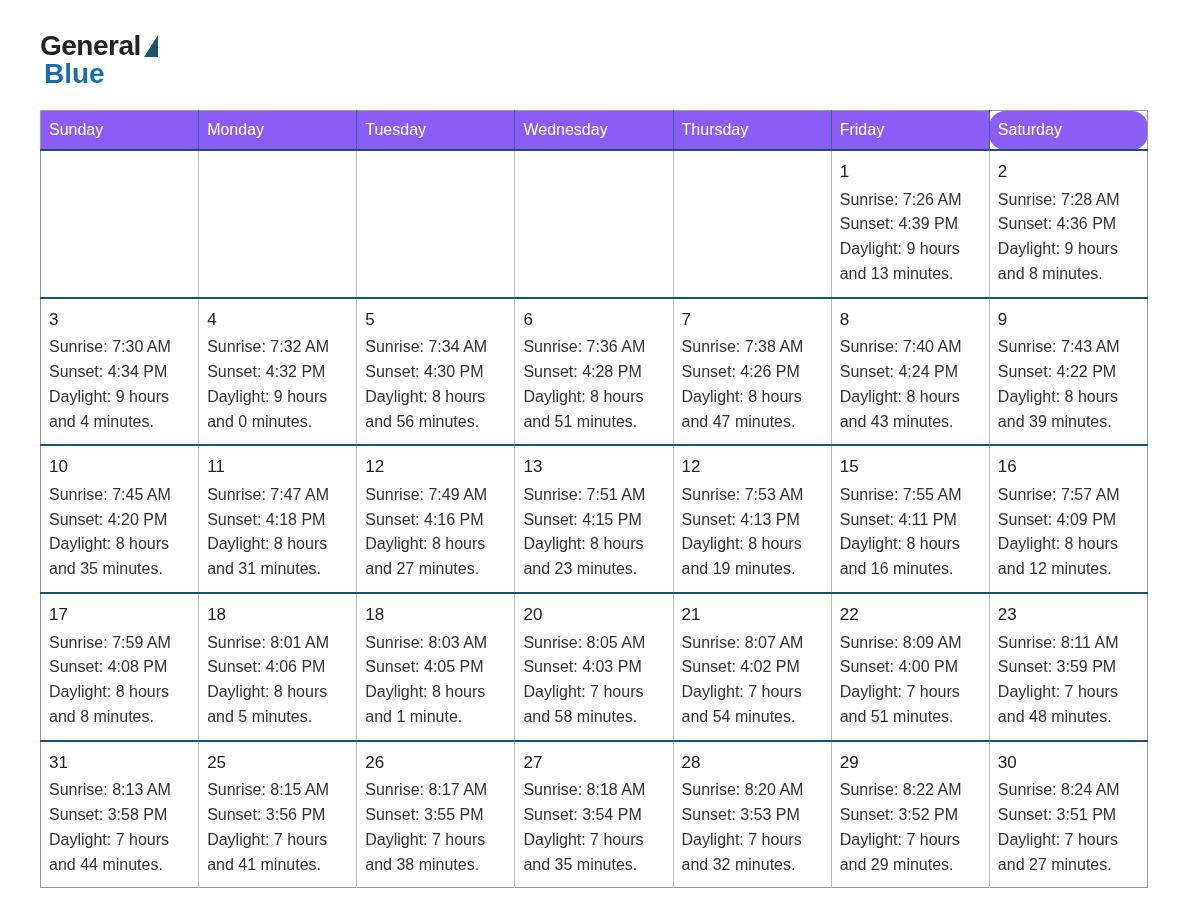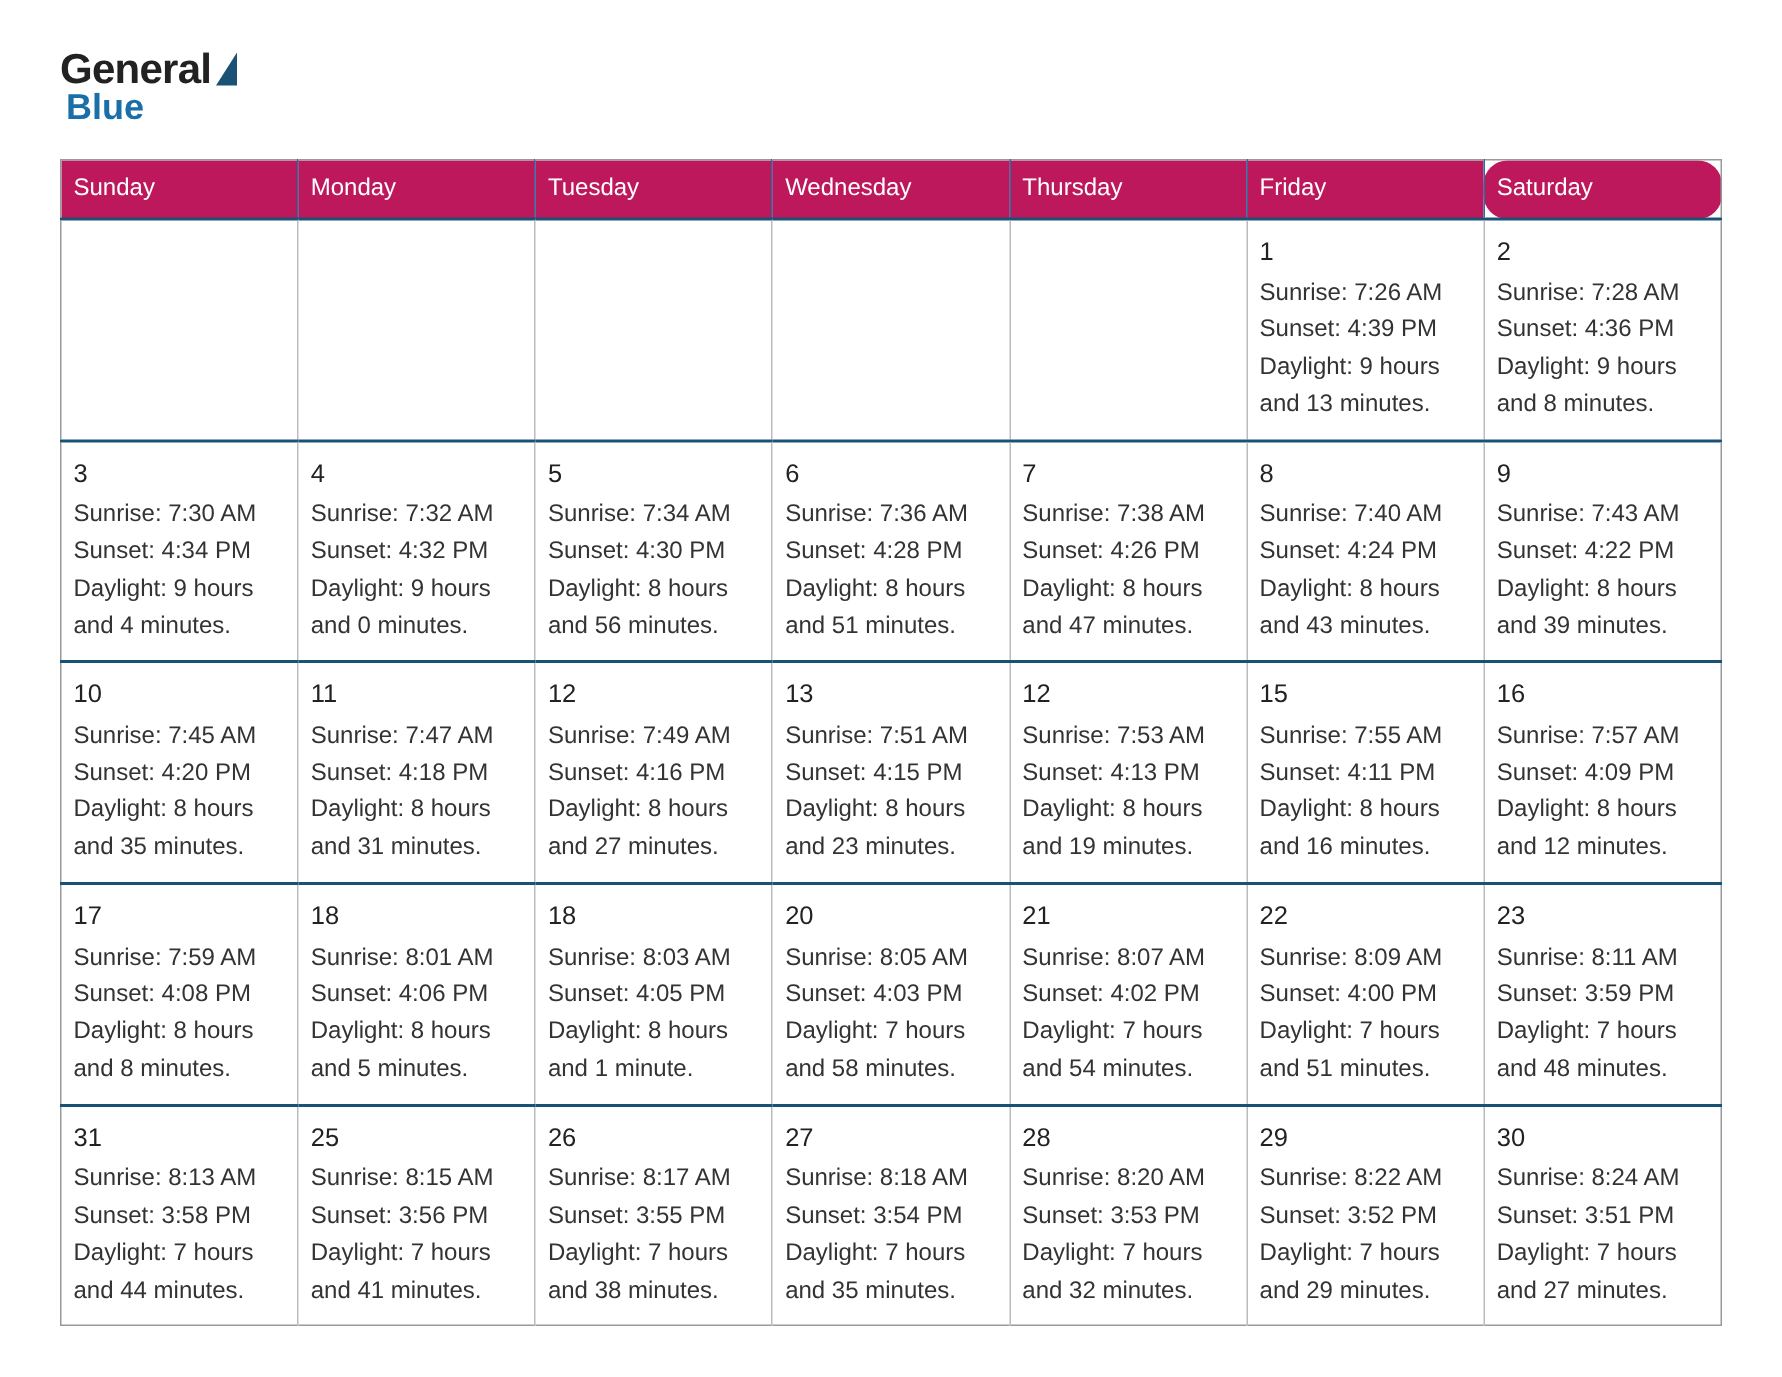--- a/index.html
+++ b/index.html
@@ -33,21 +33,21 @@
     }
     .logo-triangle {
       width: 0;
       height: 0;
       border-left: 14px solid transparent;
       border-bottom: 22px solid #1a5276;
       margin-left: 3px;
       margin-bottom: 0px;
     }
     .logo-blue {
-      font-size: 24px;
+      font-size: 28px;
       font-weight: bold;
       color: #1a6fa8;
       margin-top: -4px;
       margin-left: 4px;
     }
     .title-area {
       text-align: right;
     }
     .month-title {
       font-size: 52px;
@@ -59,21 +59,21 @@
       font-size: 22px;
       color: #444;
       margin-top: 4px;
     }
     .calendar {
       width: 100%;
       border-collapse: collapse;
       border: 1px solid #999;
     }
     .calendar th {
-      background-color: #be185d;
+      background-color: #8b5cf6;
       color: #fff;
       padding: 10px 8px;
       text-align: left;
       font-size: 16px;
       font-weight: normal;
       border-right: 1px solid #2a6ca0;
     }
     .calendar th:last-child {
       border-right: none;
       border-radius: 16px;

